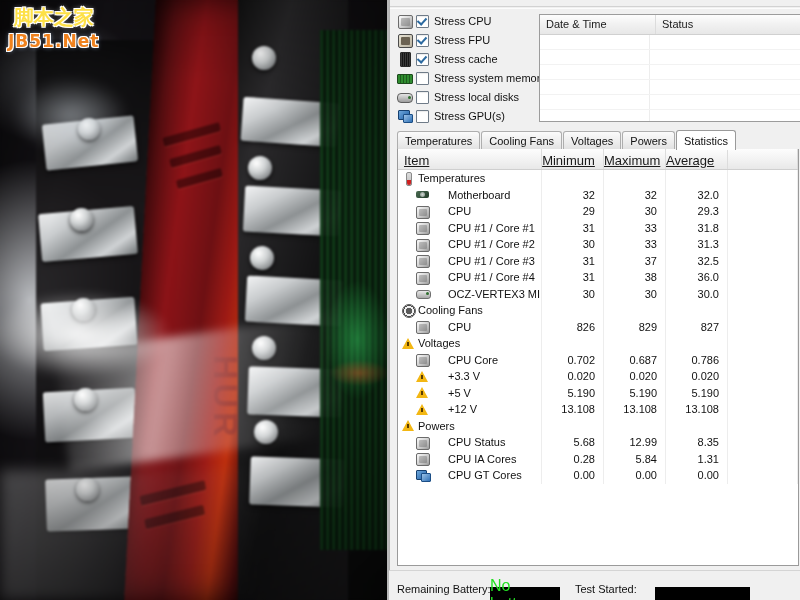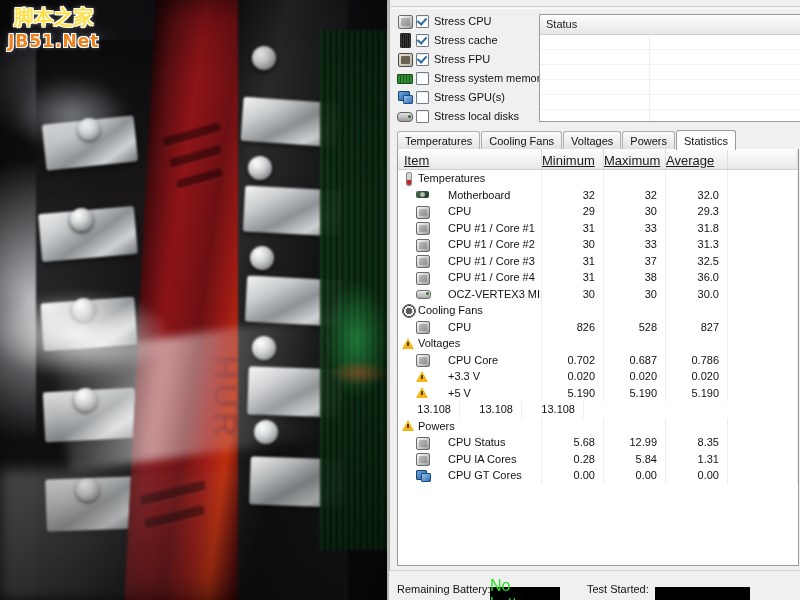--- a/index.html
+++ b/index.html
@@ -135,21 +135,21 @@
     position:relative;z-index:3;margin-bottom:-1px;}
 
   
   #grid{position:absolute;left:8px;top:149px;width:400px;height:416px;
         background:#fff;border:1px solid #9a9a9a;border-top:none;overflow:hidden;}
   #grid-head{display:flex;height:20px;
     background:linear-gradient(180deg,#fdfdfd,#f2f2f2 55%,#e8e8e8);
     border-bottom:1px solid #cfcfcf;}
   .gh{font-size:13px;color:#1a1a1a;padding:4px 0 0 0;border-right:1px solid #dcdcdc;box-sizing:border-box;text-decoration:underline;}
   #gh-item{width:144px;padding-left:6px;}
-  #gh-min{width:62px;text-align:left;padding-right:8px;}
+  #gh-min{width:62px;text-align:center;padding-right:8px;}
   #gh-max{width:62px;text-align:right;padding-right:8px;}
   #gh-avg{width:62px;text-align:left;padding-right:8px;}
   #gh-pad{flex:1;}
   #grid-body{position:relative;}
   .gr{display:flex;height:16.5px;align-items:center;}
   .gc{box-sizing:border-box;border-right:1px solid #ededed;height:16.5px;display:flex;align-items:center;}
   .c-item{width:144px;padding-left:6px;}
   .c-num{width:62px;justify-content:flex-end;padding-right:8px;font-size:11px;color:#111;}
   .c-pad{flex:1;}
   .gr .lbl{font-size:11px;color:#111;white-space:nowrap;}
@@ -188,21 +188,21 @@
     background:linear-gradient(135deg,#9cc3e8,#2f70b5);border:1px solid #1b4e86;border-radius:1px;}
 
   
   #bottom{position:absolute;left:0;top:570px;width:411px;height:30px;background:#f0f0f0;}
   #bottom-sep{position:absolute;left:0;top:0;width:411px;height:1px;background:#d4d4d4;}
   .bb-lbl{position:absolute;font-size:11px;color:#111;top:13px;}
   #bat-lbl{left:8px;}
   #bat-box{position:absolute;left:101px;top:587px;width:70px;height:15px;background:#000;
     display:flex;align-items:center;justify-content:center;}
   #bat-val{color:#23e023;font-size:16px;font-family:"Liberation Sans",sans-serif;}
-  #start-lbl{left:198px;}
+  #start-lbl{left:186px;}
   #start-box{position:absolute;left:266px;top:587px;width:95px;height:15px;background:#000;}
 </style>
 </head>
 <body>
 
 <div id="root">
 
   <div id="photo">
     <div class="ph" id="ph-bg"></div>
     <div class="ph" id="ph-leftcol"></div>
@@ -267,62 +267,63 @@
       <div class="chk-row">
         <span class="chk-ico">
             <i class="ic-cpu"></i>
           </span>
         <span class="cb on"></span>
         <span class="chk-lbl">Stress CPU</span>
       </div>
 
       <div class="chk-row">
         <span class="chk-ico">
+            <i class="ic-fpu"></i>
+          </span>
+        <span class="cb on"></span>
+        <span class="chk-lbl">Stress FPU</span>
+      </div>
+
+      <div class="chk-row">
+        <span class="chk-ico">
             <i class="ic-cache"></i>
           </span>
         <span class="cb on"></span>
         <span class="chk-lbl">Stress cache</span>
-      </div>
-
-      <div class="chk-row">
-        <span class="chk-ico">
-            <i class="ic-fpu"></i>
-          </span>
-        <span class="cb on"></span>
-        <span class="chk-lbl">Stress FPU</span>
       </div>
 
       <div class="chk-row">
         <span class="chk-ico">
             <i class="ic-mem"></i>
           </span>
         <span class="cb"></span>
         <span class="chk-lbl">Stress system memory</span>
       </div>
 
       <div class="chk-row">
         <span class="chk-ico">
+            <i class="ic-disk"></i>
+          </span>
+        <span class="cb"></span>
+        <span class="chk-lbl">Stress local disks</span>
+      </div>
+
+      <div class="chk-row">
+        <span class="chk-ico">
             <i class="ic-gpu"></i>
           </span>
         <span class="cb"></span>
         <span class="chk-lbl">Stress GPU(s)</span>
       </div>
 
-      <div class="chk-row">
-        <span class="chk-ico">
-            <i class="ic-disk"></i>
-          </span>
-        <span class="cb"></span>
-        <span class="chk-lbl">Stress local disks</span>
-      </div>
-
     </div>
 
     <div id="log">
       <div id="log-head">
+        <div class="log-th" id="log-th-date">Date &amp; Time</div>
         <div class="log-th" id="log-th-status">Status</div>
       </div>
       <div class="log-row"></div>
       <div class="log-row"></div>
       <div class="log-row"></div>
       <div class="log-row"></div>
       <div class="log-row"></div>
       <div class="log-row"></div>
     </div>
 
@@ -452,21 +453,21 @@
             <div class="gc c-pad"></div>
           </div>
           <div class="gr itm">
             <div class="gc c-item">
               <span class="mini">
                 <i class="ic-chip"></i>
               </span>
               <span class="lbl">CPU</span>
             </div>
             <div class="gc c-num">826</div>
-            <div class="gc c-num">528</div>
+            <div class="gc c-num">829</div>
             <div class="gc c-num">827</div>
             <div class="gc c-pad"></div>
           </div>
           <div class="gr grp">
             <div class="gc c-item">
               <span class="mini">
                 <i class="ic-warn"></i>
               </span>
               <span class="lbl">Voltages</span>
             </div>
@@ -505,20 +506,26 @@
                 <i class="ic-warn"></i>
               </span>
               <span class="lbl">+5 V</span>
             </div>
             <div class="gc c-num">5.190</div>
             <div class="gc c-num">5.190</div>
             <div class="gc c-num">5.190</div>
             <div class="gc c-pad"></div>
           </div>
           <div class="gr itm">
+            <div class="gc c-item">
+              <span class="mini">
+                <i class="ic-warn"></i>
+              </span>
+              <span class="lbl">+12 V</span>
+            </div>
             <div class="gc c-num">13.108</div>
             <div class="gc c-num">13.108</div>
             <div class="gc c-num">13.108</div>
             <div class="gc c-pad"></div>
           </div>
           <div class="gr grp">
             <div class="gc c-item">
               <span class="mini">
                 <i class="ic-warn"></i>
               </span>

